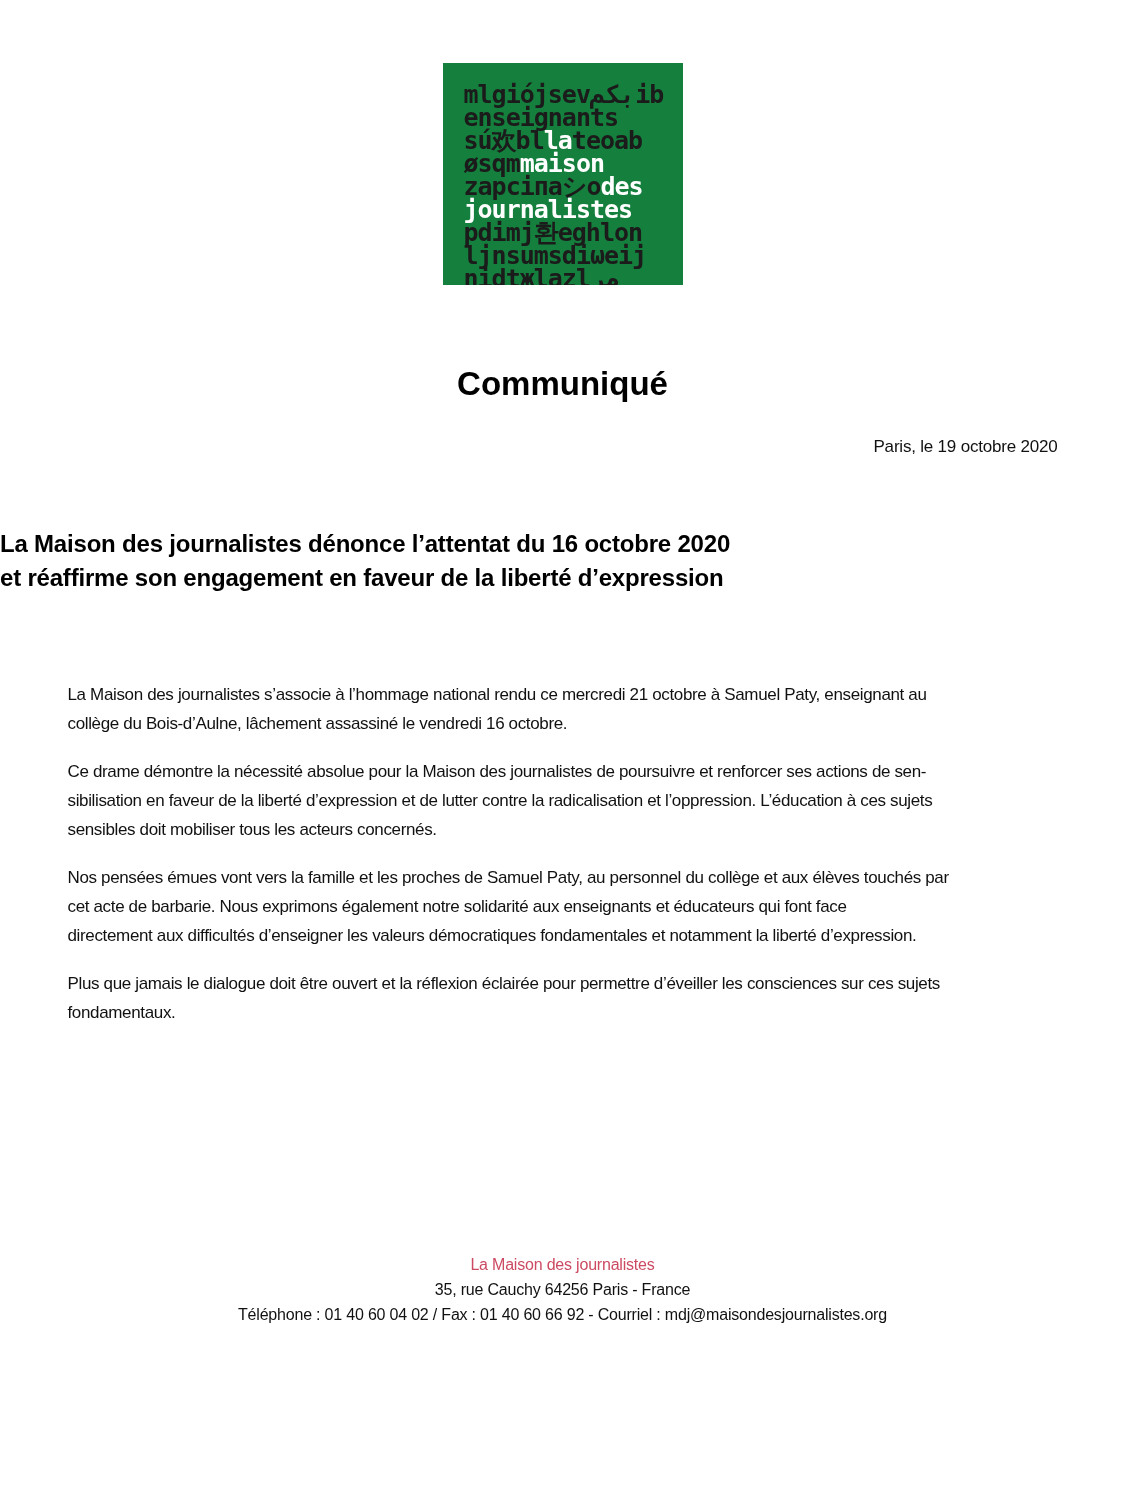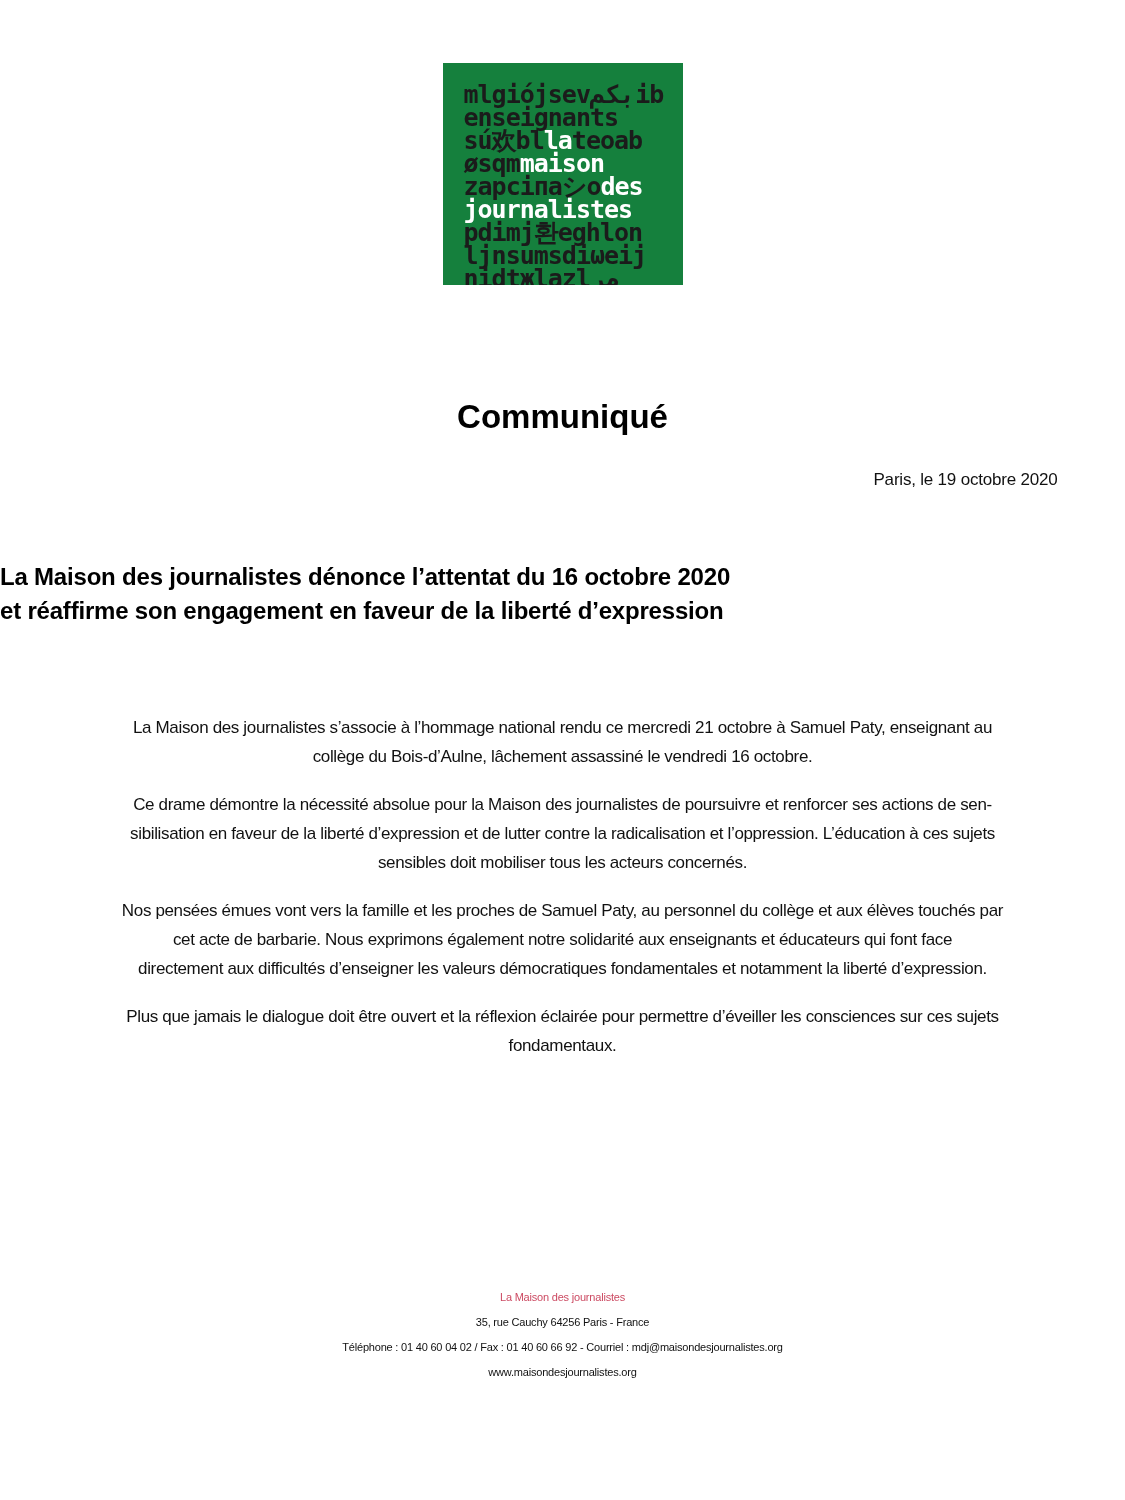--- a/index.html
+++ b/index.html
@@ -22,21 +22,21 @@
     font-size: 25px; line-height: 23px;
     color: #1b1b1b;
     overflow: hidden;
     letter-spacing: -1px;
   }
   .logo-line { white-space: nowrap; }
   .logo .w { color: #ffffff; }
 
   
   .title {
-    margin-top: 113px;
+    margin-top: 80px;
     text-align: center;
     font-size: 33px; font-weight: bold;
     color: #000000;
   }
 
   
   .dateline {
     width: 990px; margin: 34px auto 0;
     text-align: right;
     font-size: 17px; letter-spacing: -0.2px;
@@ -45,33 +45,33 @@
   
   .heading {
     margin-top: 70px;
     font-size: 24px; line-height: 34px;
     font-weight: bold; letter-spacing: -0.2px;
     white-space: pre-line;
     color: #000000;
   }
 
   
-  .content { width: 990px; margin: 85px auto 0; text-align: center; }
+  .content { width: 990px; margin: 85px auto 0; }
   .para {
     font-size: 17px; line-height: 29px;
     letter-spacing: -0.35px;
     white-space: pre;
     margin-bottom: 19px;
   }
 
   
   .footer {
     margin-top: 225px;
     text-align: center;
-    font-size: 11px; line-height: 25px;
+    font-size: 16px; line-height: 25px;
     letter-spacing: -0.2px;
   }
   .footer-org { color: #cc4a62; }
 </style>
 </head>
 <body>
 
 <div class="page">
 
   <div class="logo">
@@ -103,16 +103,15 @@
 cet acte de barbarie. Nous exprimons également notre solidarité aux enseignants et éducateurs qui font face
 directement aux difficultés d’enseigner les valeurs démocratiques fondamentales et notamment la liberté d’expression.</p>
     <p class="para">Plus que jamais le dialogue doit être ouvert et la réflexion éclairée pour permettre d’éveiller les consciences sur ces sujets
 fondamentaux.</p>
   </div>
 
   <div class="footer">
     <div class="footer-org">La Maison des journalistes</div>
     <div class="footer-line">35, rue Cauchy 64256 Paris - France</div>
     <div class="footer-line">Téléphone : 01 40 60 04 02 / Fax : 01 40 60 66 92 - Courriel : mdj@maisondesjournalistes.org</div>
-    <div class="footer-line">www.maisondesjournalistes.org</div>
   </div>
 
 </div>
 
 </body></html>

